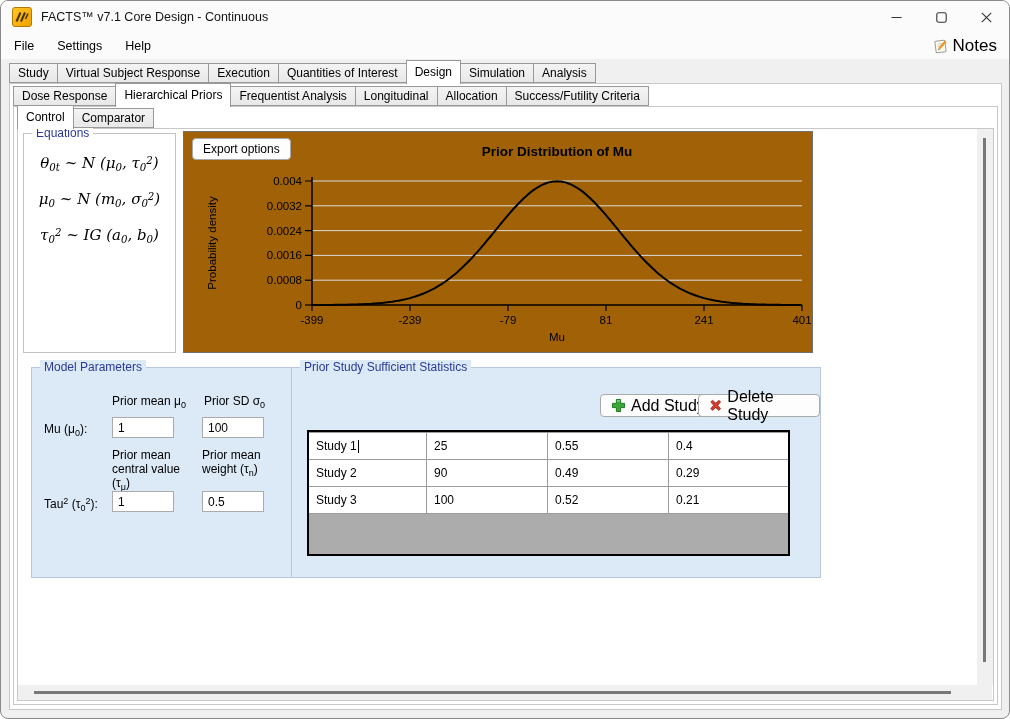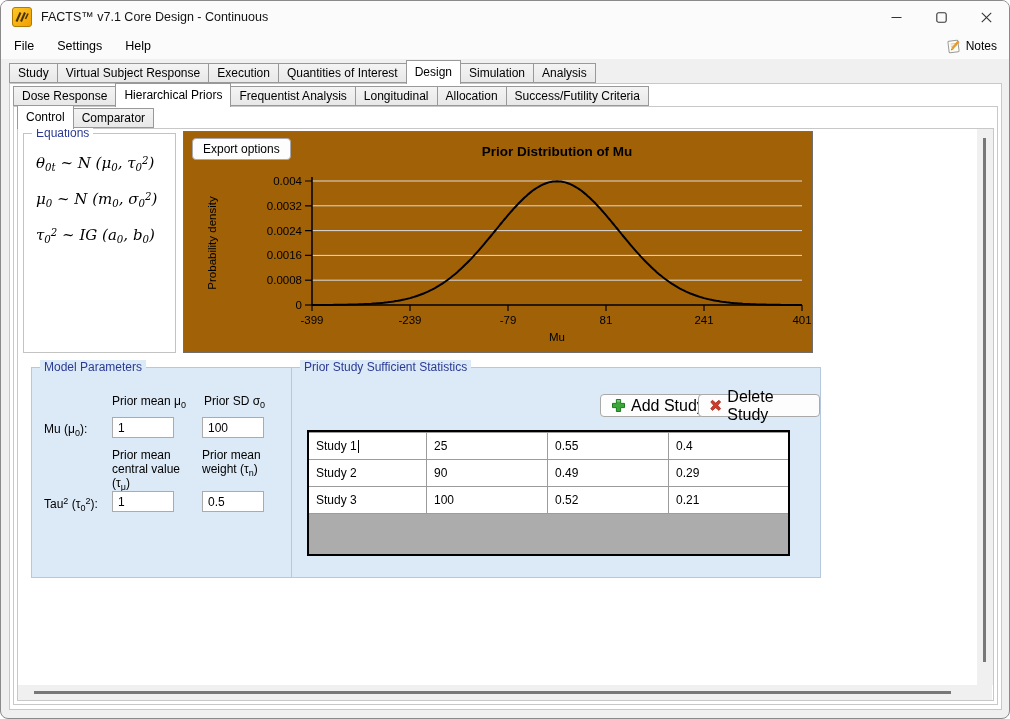--- a/index.html
+++ b/index.html
@@ -14,21 +14,21 @@
     background:#fbfbfb; display:flex; align-items:center; }
   .titlebar .app-icon { margin-left:11px; width:20px; height:20px; flex:0 0 auto; }
   .titlebar .title { margin-left:9px; font-size:12.5px; color:#141414; }
   .titlebar .spacer { flex:1; }
   .winbtn { width:45px; height:32px; display:flex; align-items:center; justify-content:center; }
   
   .menubar { position:absolute; left:0; top:32px; right:0; height:26px;
     background:#fbfbfb; display:flex; align-items:center; }
   .menu-item { padding:4px 10px; margin-left:3px; font-size:12.5px; }
   .menubar .spacer { flex:1; }
-  .notes-btn { display:flex; align-items:center; gap:4px; margin-right:12px; font-size:12px; }
+  .notes-btn { display:flex; align-items:center; gap:4px; margin-right:12px; font-size:17px; }
   
   .tabstrip { position:absolute; display:flex; align-items:flex-end; height:24px; }
   .tabstrip.r1 { left:8px;  top:59px;  z-index:10; }
   .tabstrip.r2 { left:12px; top:82px;  z-index:11; }
   .tabstrip.r3 { left:16px; top:104px; z-index:12; }
   .tab { height:20px; line-height:18px; padding:0 8px; background:linear-gradient(#f4f4f4,#e8e8e8);
     border:1px solid #999; margin-right:-1px; margin-bottom:1px; white-space:nowrap; }
   .tab.selected { height:24px; line-height:22px; margin-bottom:0; background:#fff;
     border-bottom:none; position:relative; z-index:6; }
   
@@ -42,21 +42,21 @@
   .hscroll { position:absolute; left:17px; top:684px; width:974px; height:15px; background:#f0f0f0; z-index:5; }
   .hscroll .thumb { position:absolute; left:16px; top:6px; width:917px; height:3px; background:#787878; }
   
   .groupbox { position:absolute; border:1px solid #c3c3c3; background:#fff; z-index:4; }
   .groupbox.blue { background:#dce9f7; border-color:#b5c8de; }
   .group-title { position:absolute; top:-8px; left:8px; padding:0 4px; background:#fff;
     color:#2b3a94; font-size:12px; white-space:nowrap; }
   .groupbox.blue .group-title { background:#dce9f7; }
   
   .equations-box { left:22px; top:132px; width:153px; height:220px; }
-  .eq-lines { padding:20px 12px 0 12px; }
+  .eq-lines { padding:20px 12px 0 12px;text-align:center; }
   .eq-line { font-family:"DejaVu Serif", serif; font-style:italic; font-size:15px;
     margin-bottom:17px; white-space:nowrap; }
   .eq-line sub { font-size:0.68em; } .eq-line sup { font-size:0.68em; }
   
   .chart-box { position:absolute; left:182px; top:130px; width:630px; height:222px;
     background:#a16207; border:1px solid #6f6f6f; z-index:4; }
   .export-btn { position:absolute; left:8px; top:6px; padding:3px 10px; background:#fdfdfd;
     border:1px solid #a9a9a9; border-radius:4px; font-size:12px; z-index:2; }
   .chart-box svg { display:block; }
   

